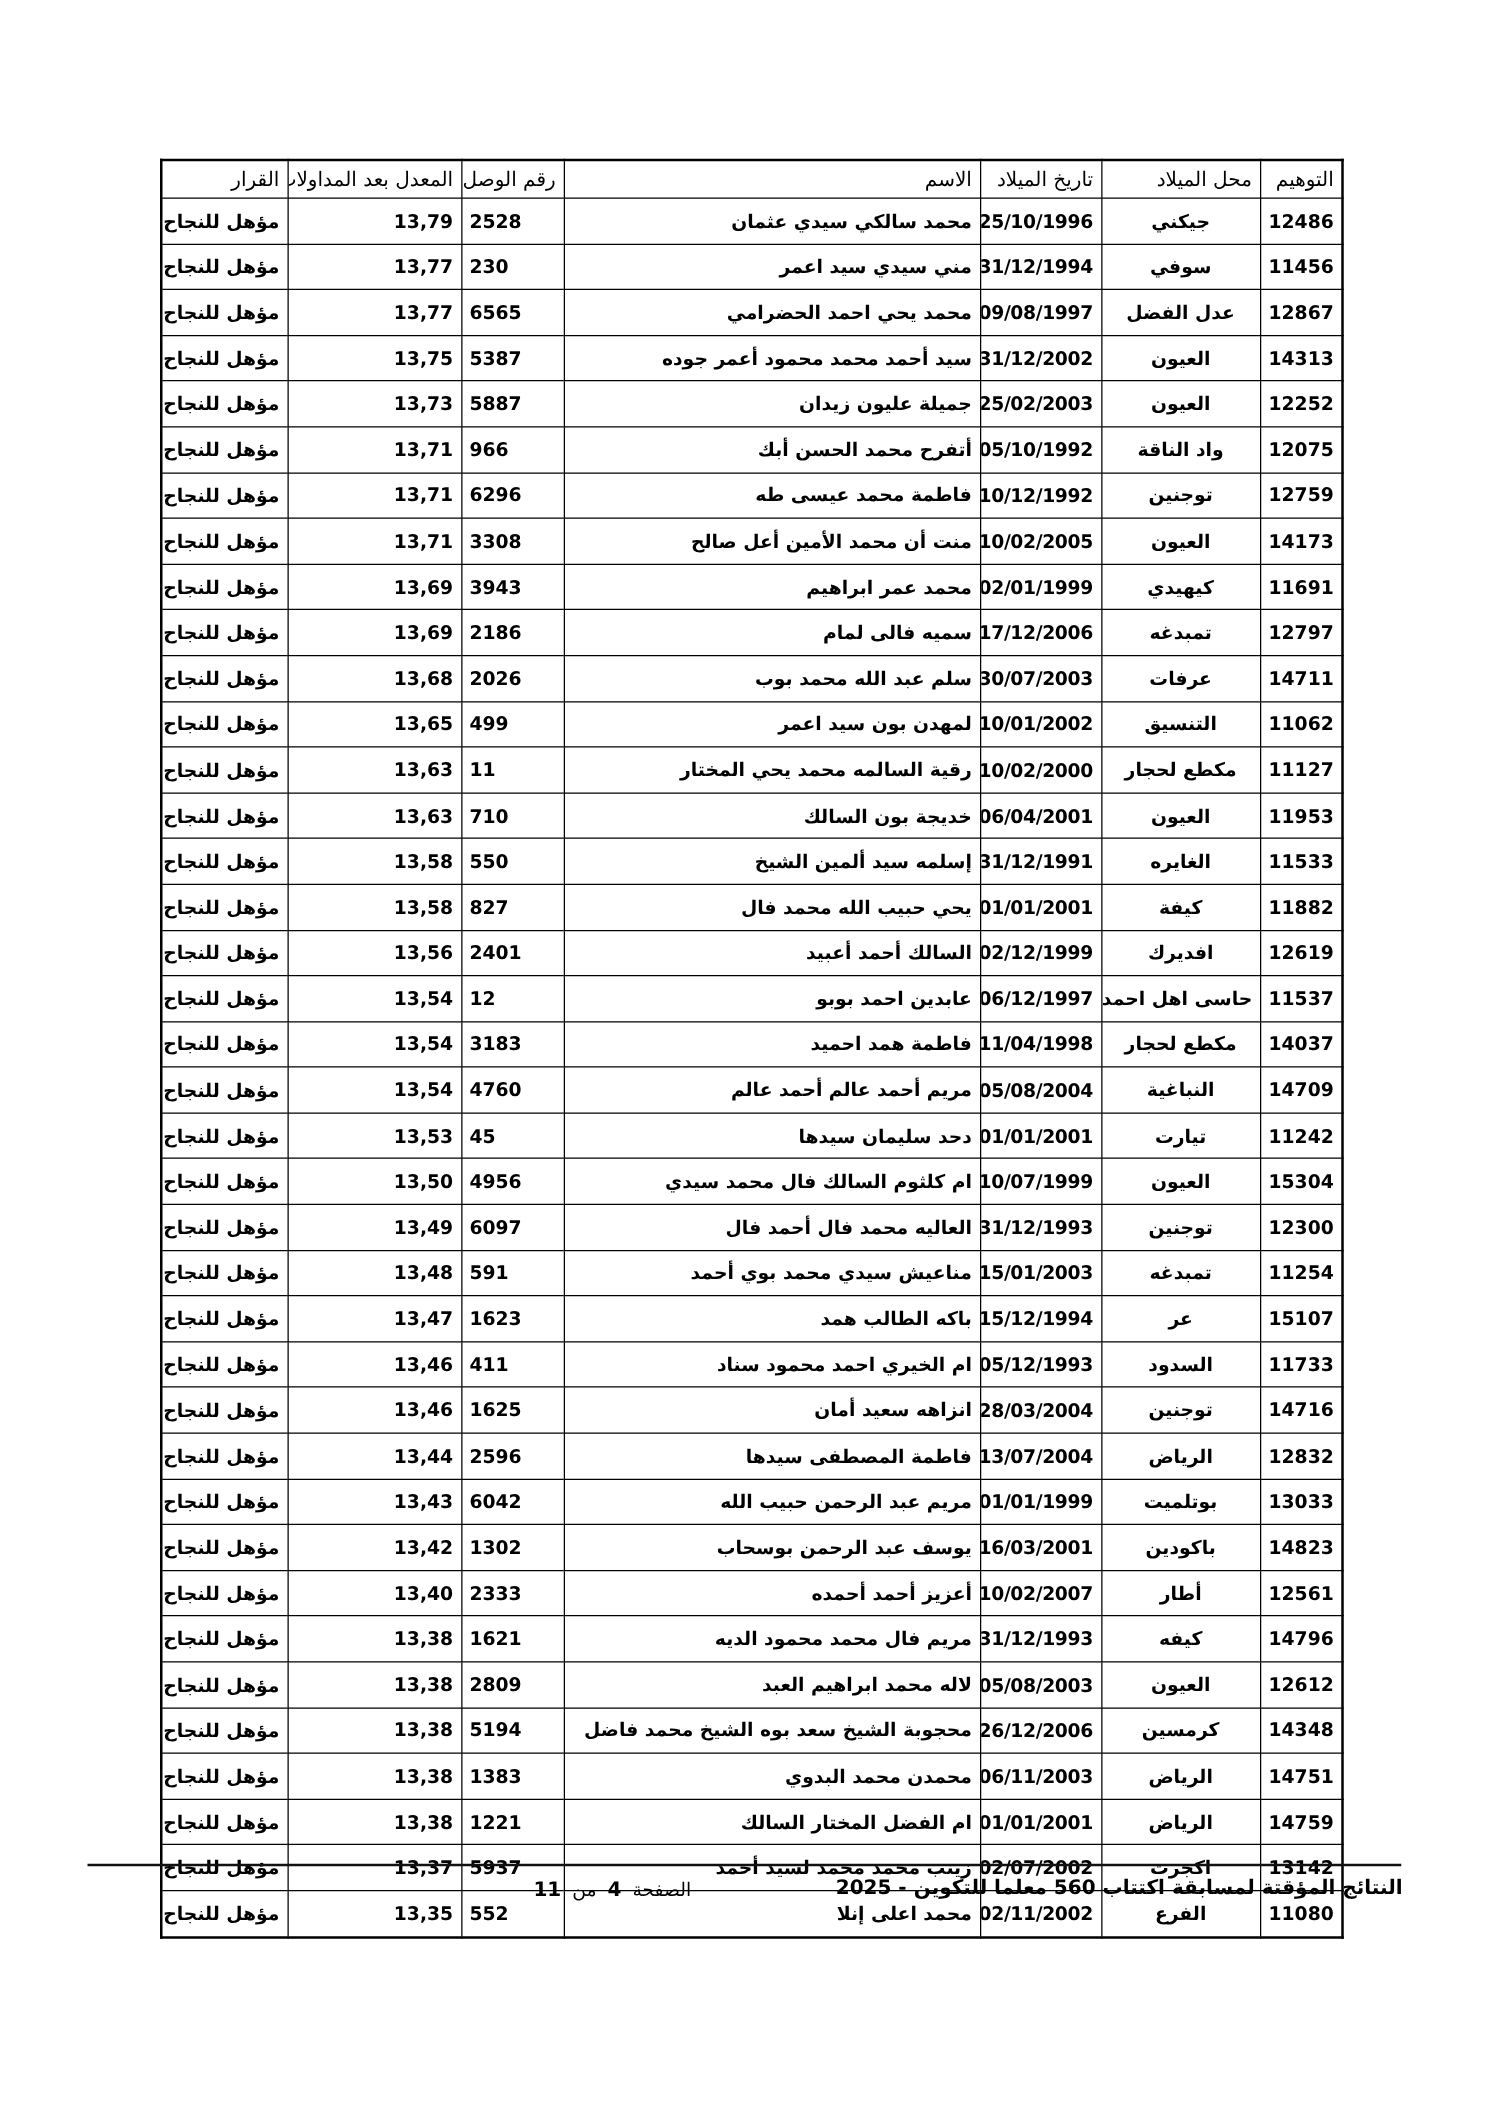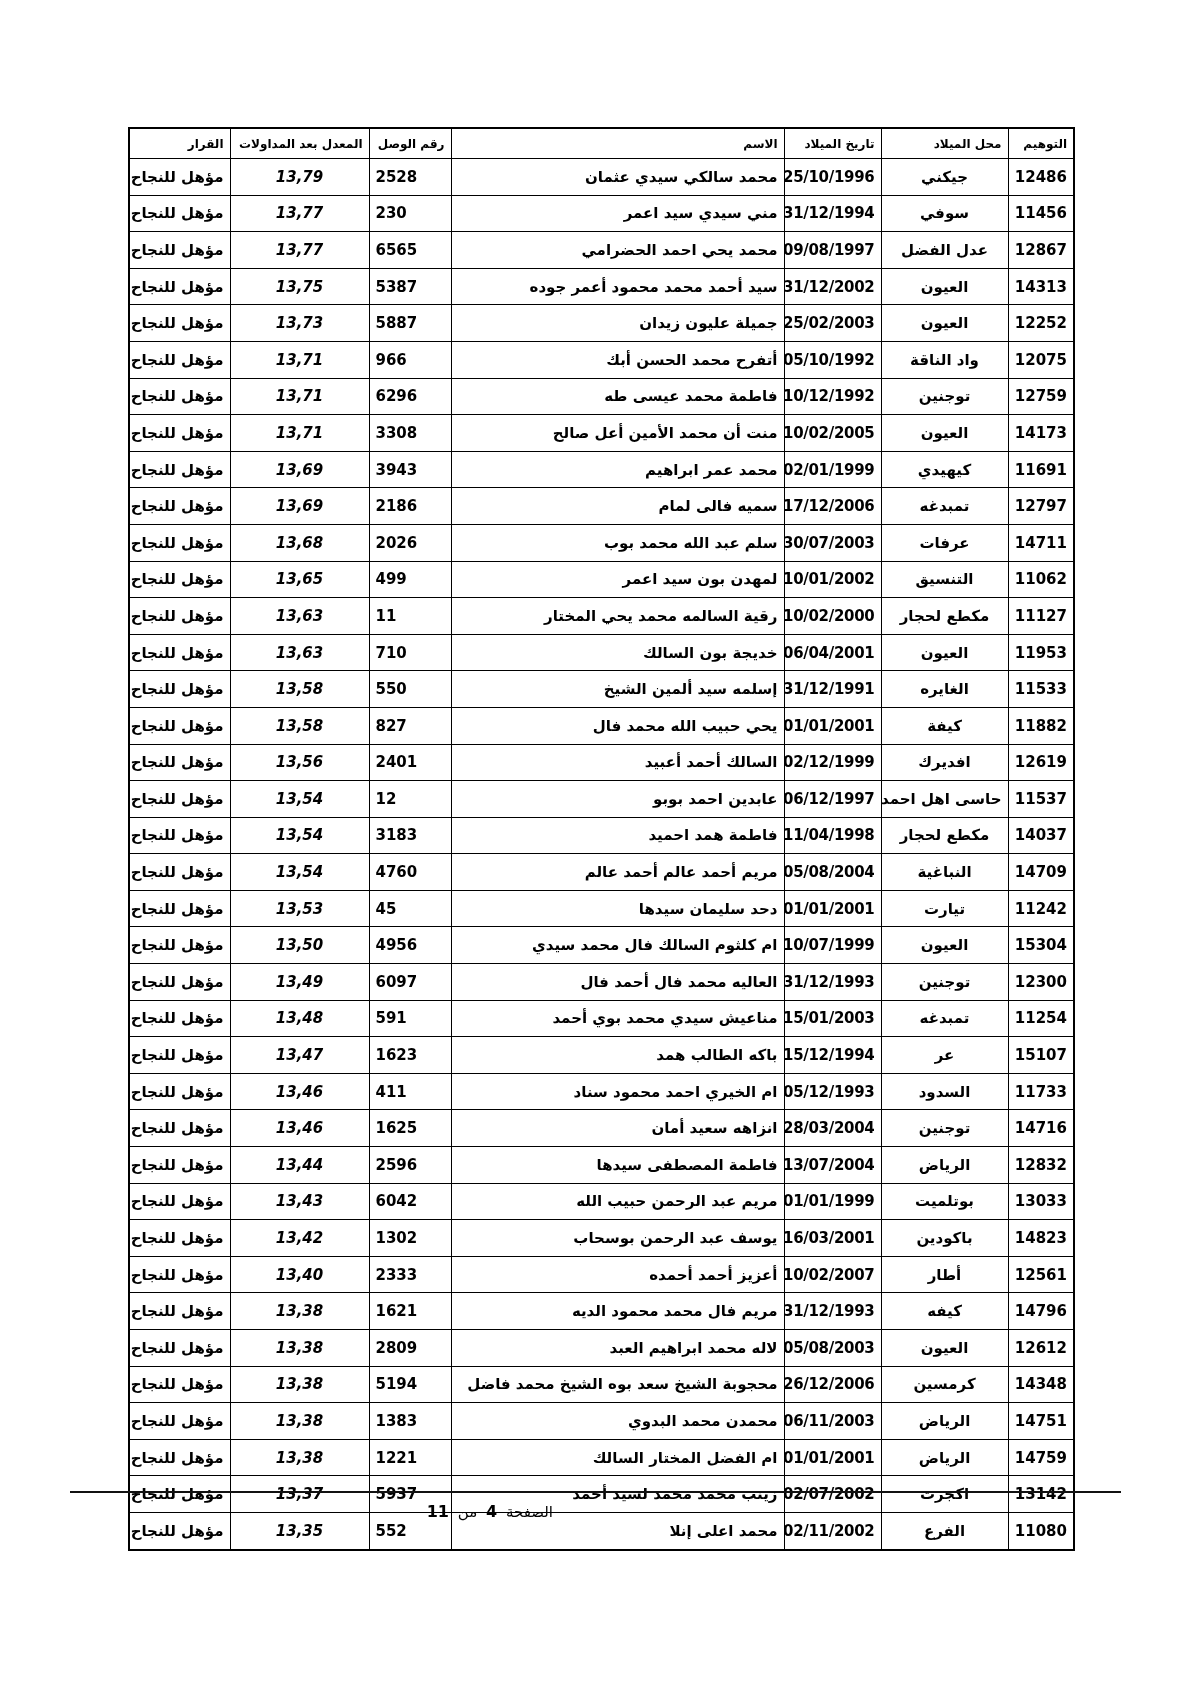--- a/index.html
+++ b/index.html
@@ -13,35 +13,35 @@
     position:absolute;top:127px;left:128px;width:945px;
     border-collapse:collapse;direction:rtl;table-layout:fixed;
     border:2px solid #000;
   }
   table.results th,table.results td{
     border:1px solid #000;
     padding:1px 6px;
     overflow:hidden;white-space:nowrap;
   }
   table.results thead th{
-    height:27px;font-weight:bold;font-size:12px;
+    height:27px;font-weight:normal;font-size:16px;
     text-align:right;vertical-align:middle;
   }
   table.results tbody td{
     height:33.6px;font-weight:bold;font-size:15px;vertical-align:middle;
   }
   th.col-id,td.col-id{}
   th.col-place{text-align:right;}
   td.col-place{text-align:center;}
   th.col-date,td.col-date{text-align:right;}
   th.col-name,td.col-name{text-align:right;}
   th.col-receipt{text-align:right;}
   td.col-receipt{text-align:left;padding-left:10px;}
   th.col-average{text-align:right;}
-  td.col-average{text-align:center;font-style:italic;}
+  td.col-average{text-align:right;}
   th.col-decision{text-align:center;}
   td.col-decision{text-align:center;font-size:14.5px;}
   td.col-date{font-size:15px;letter-spacing:-0.3px;}
   .footer-rule{
     position:absolute;top:1491px;left:70px;width:1051px;height:2px;
     background:#111;
   }
   .footer-caption{
     position:absolute;top:1500px;right:68px;
     direction:rtl;font-size:16px;font-weight:bold;
@@ -420,20 +420,21 @@
           <td class="col-name">محمد اعلى إنلا</td>
           <td class="col-receipt">552</td>
           <td class="col-average">13,35</td>
           <td class="col-decision">مؤهل للنجاح</td>
         </tr>
       </tbody>
   </table>
 
   <div class="footer-rule"></div>
 
+  <div class="footer-caption">النتائج المؤقتة لمسابقة اكتتاب 560 معلما للتكوين - 2025</div>
 
   <div class="footer-page">
     <span>الصفحة</span>
     <span class="num">4</span>
     <span>من</span>
     <span class="num">11</span>
   </div>
 
 </div>
 

